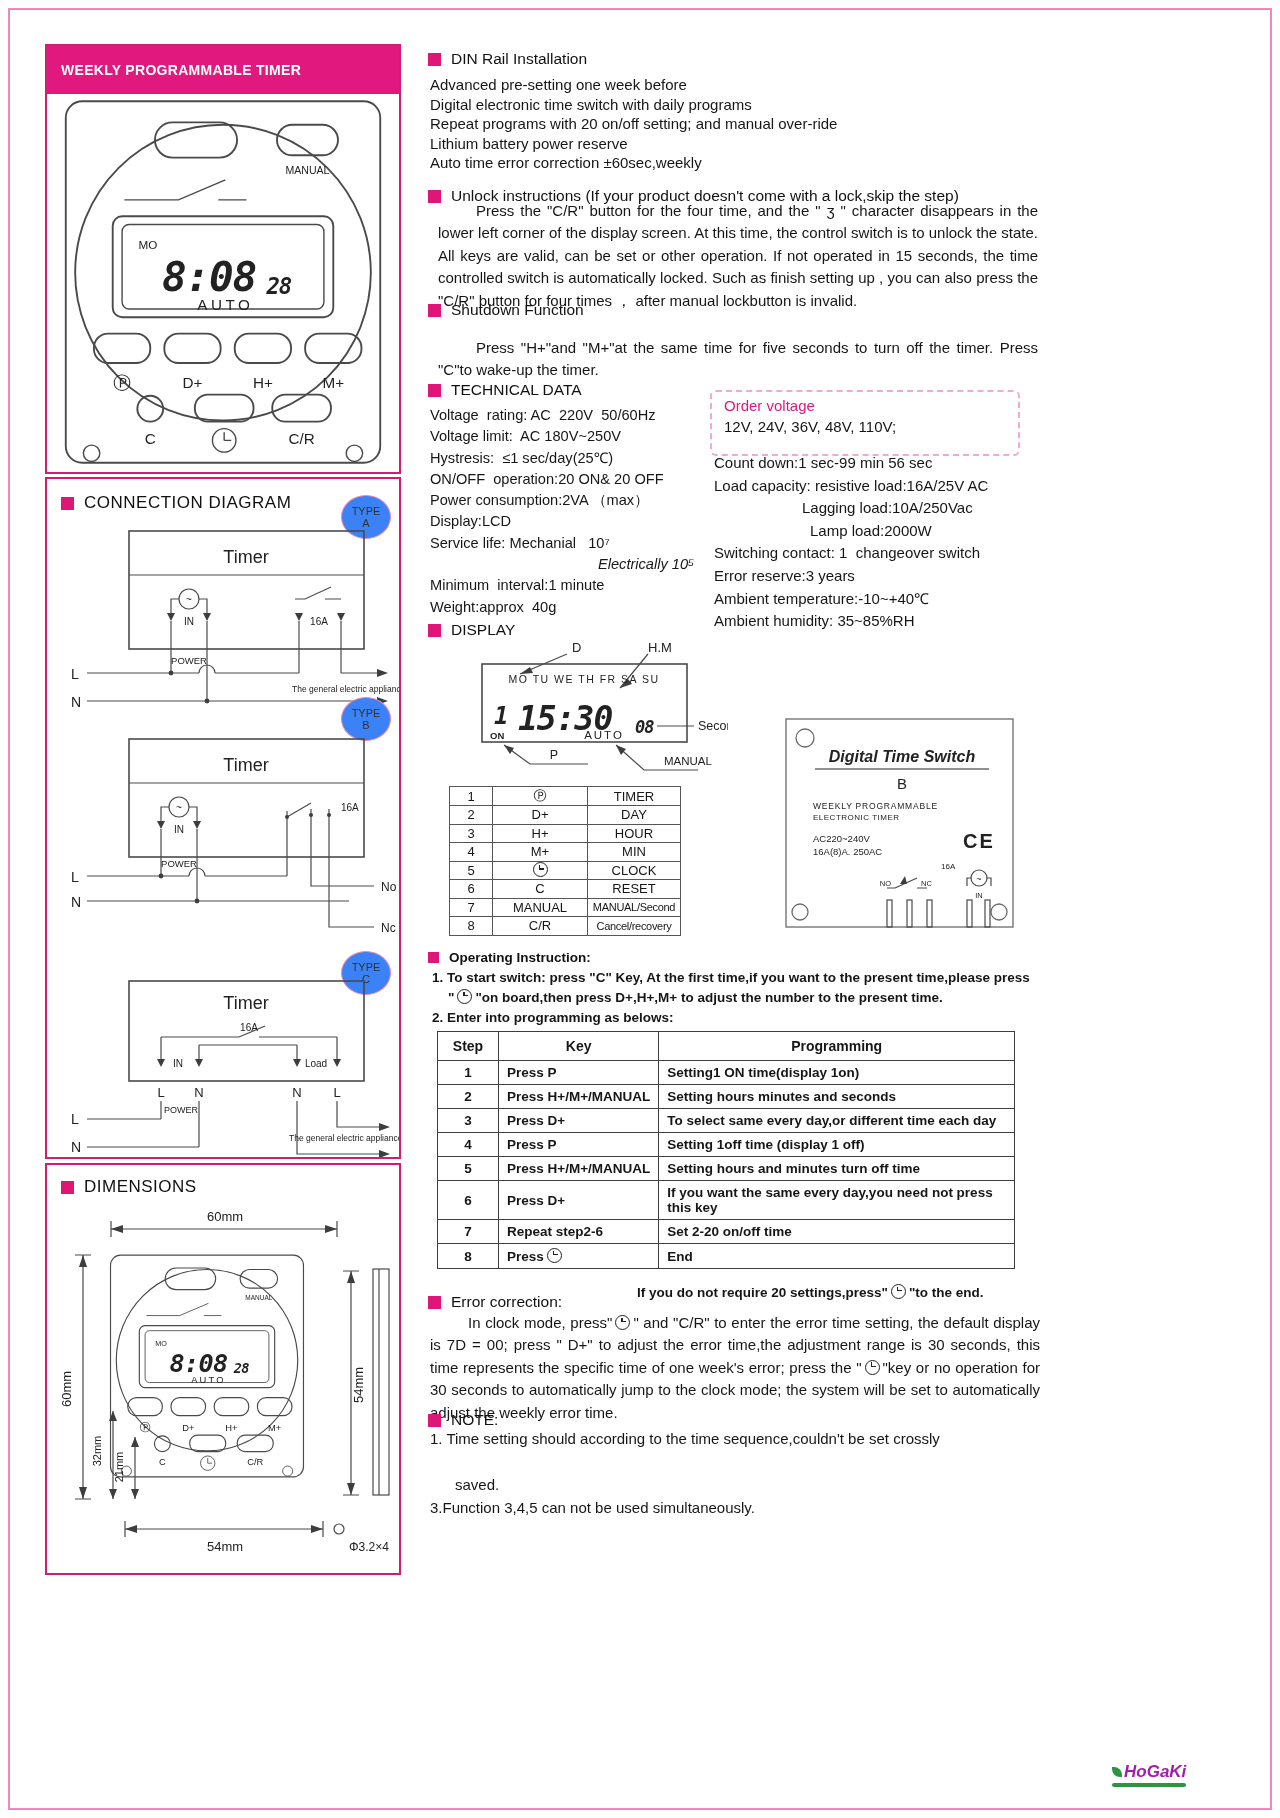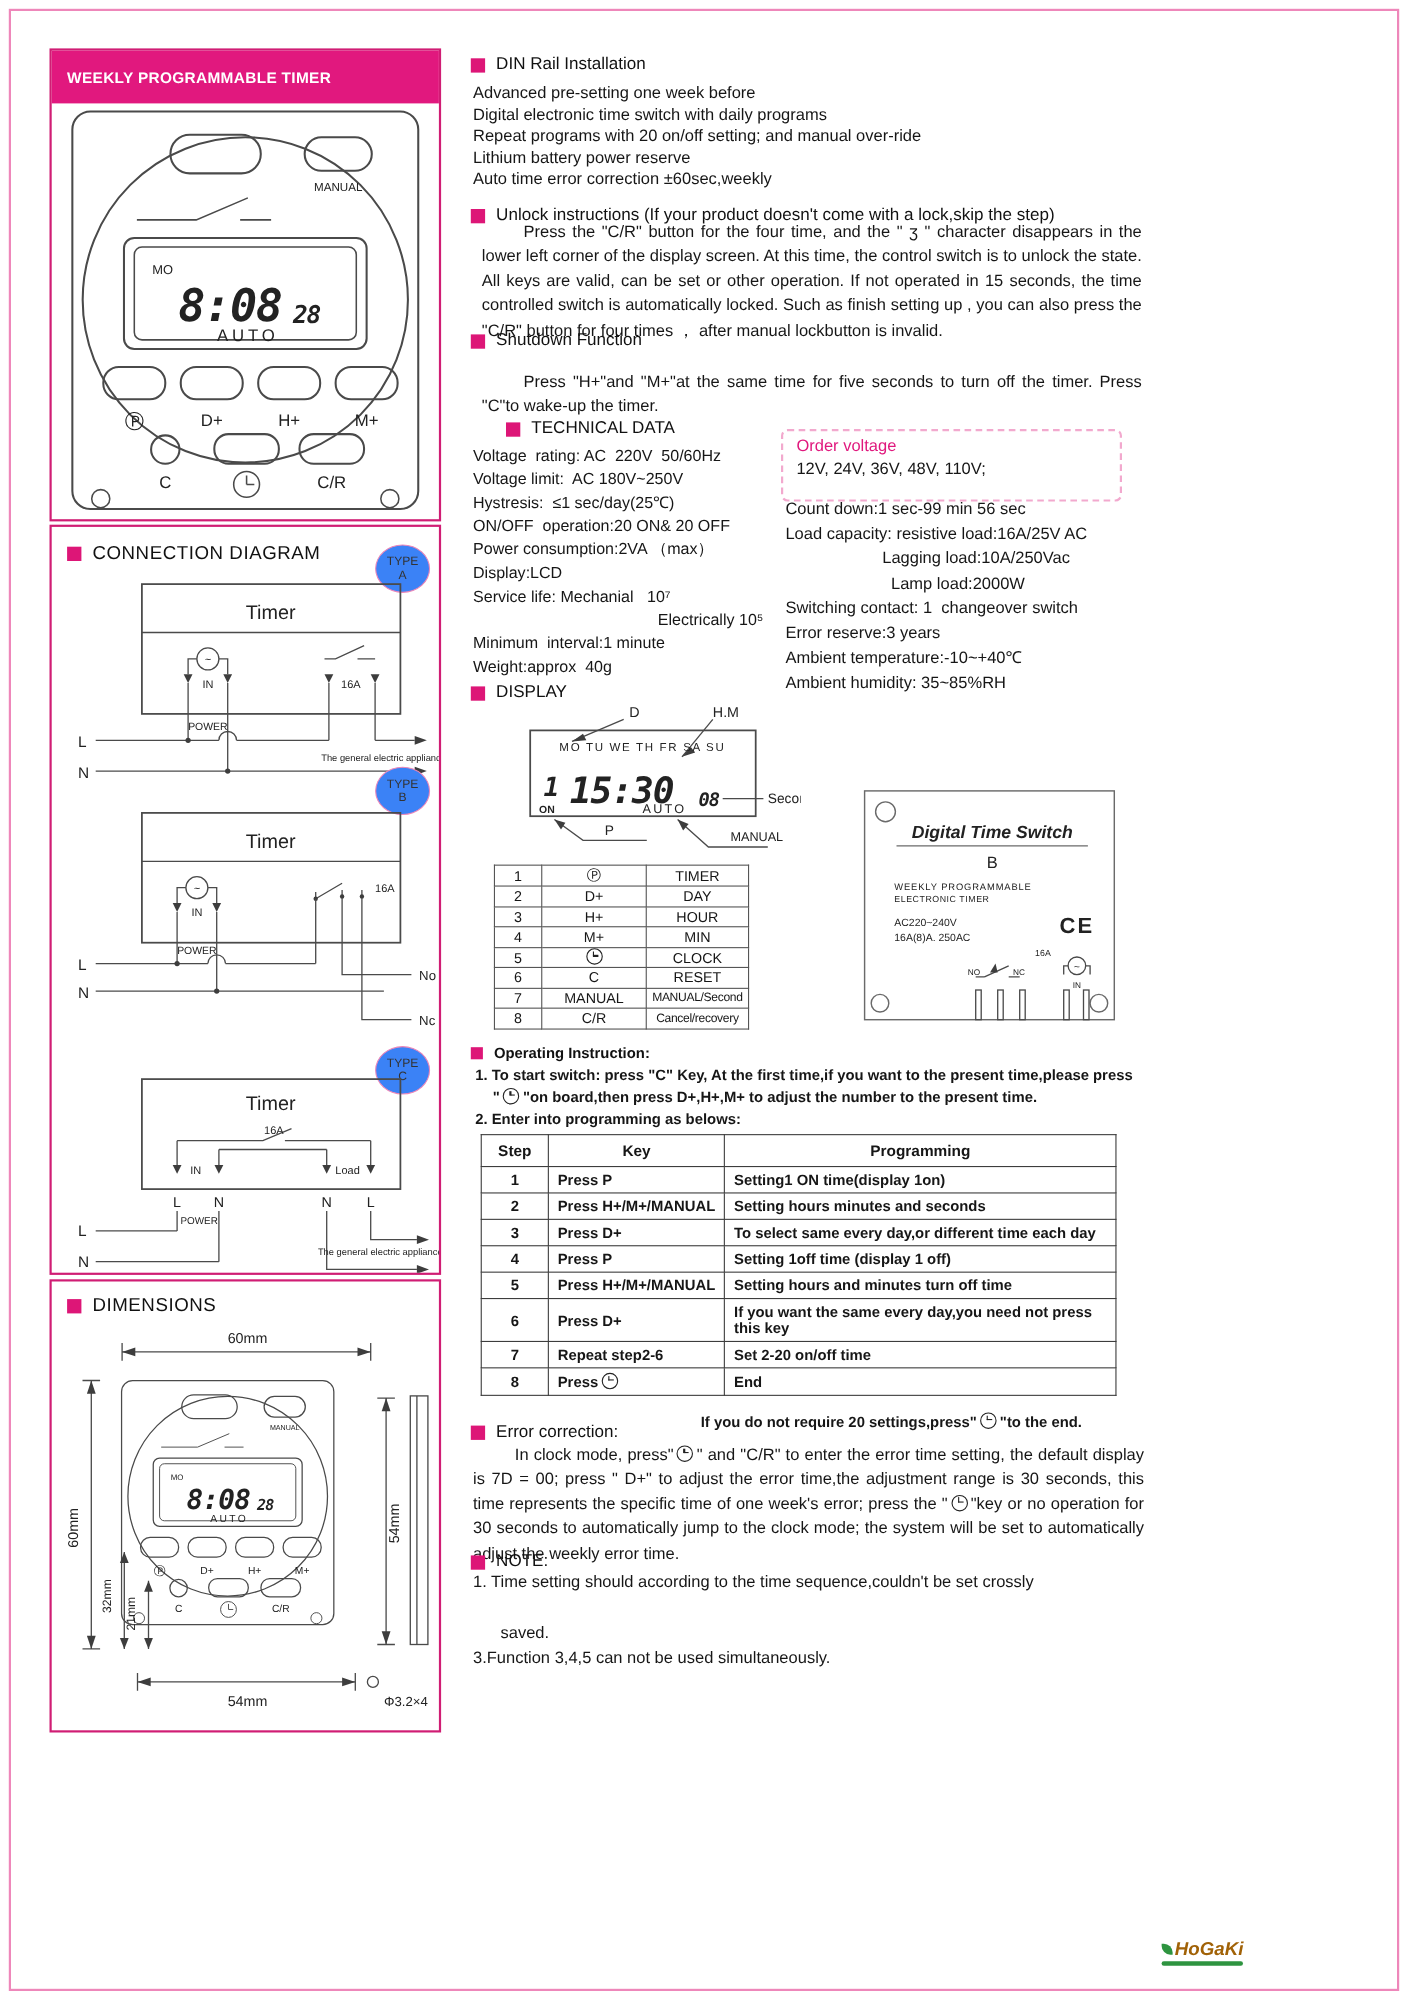--- a/index.html
+++ b/index.html
@@ -15,21 +15,21 @@
   .h.big{font-size:17px;letter-spacing:.5px;}
   
   .box{position:absolute;left:45px;width:356px;border:2px solid #d01d74;background:#fff;box-sizing:border-box;}
   .titlebar{height:48px;background:#e1187e;color:#fff;font-weight:bold;font-size:14px;
             display:flex;align-items:center;padding-left:14px;letter-spacing:.3px;}
   
   .lines div{font-size:15px;line-height:19.6px;}
   .para{font-size:15px;line-height:22.4px;text-align:justify;}
   .ind{text-indent:38px;}
   .specs div{font-size:14.6px;line-height:21.3px;white-space:pre;}
-  .specs .ind2{padding-left:168px;}
+  .specs .ind2{padding-left:168px;font-style:italic;}
   .rspecs div{font-size:15px;line-height:22.6px;white-space:pre;}
   .rspecs .i1{padding-left:88px;}
   .rspecs .i2{padding-left:96px;}
   .orderbox{position:absolute;left:710px;top:390px;width:282px;height:52px;
             border:2px dashed #f2a9ce;border-radius:6px;padding:5px 12px;box-sizing:content-box;}
   .orderbox .ot{color:#e0187d;font-size:15px;margin-bottom:4px;}
   .orderbox .ov{font-size:15px;}
   
   table{border-collapse:collapse;}
   .keys-tbl td{border:1.4px solid #555;text-align:center;font-size:13px;height:17.5px;padding:0 3px;}
@@ -51,21 +51,21 @@
   .ln{fill:none;stroke:#4a4a4a;stroke-width:1.6;}
   .ln1{fill:none;stroke:#4a4a4a;stroke-width:1.2;}
   .ln2{fill:none;stroke:#6a6a6a;stroke-width:1.3;}
   .fil{fill:#3d3d3d;stroke:none;}
   text{font-family:"Liberation Sans",sans-serif;fill:#222;}
   .seg{font-family:"DejaVu Sans Mono",monospace;font-weight:bold;font-style:italic;letter-spacing:-1px;}
   .pt{font-style:italic;font-weight:bold;}
   .type-badge{position:absolute;width:48px;height:42px;border:1.6px solid #ec86b8;border-radius:50%;
       display:flex;flex-direction:column;align-items:center;justify-content:center;
       font-size:11px;line-height:12px;color:#333;background:#3b82f6;}
-  .wm{position:absolute;left:1056px;top:1762px;color:#a16207;font-weight:bold;font-style:italic;
+  .wm{position:absolute;left:1112px;top:1762px;color:#a21caf;font-weight:bold;font-style:italic;
       font-size:17px;text-shadow:0 0 2px #fff;}
   .wm .leaf{display:inline-block;width:10px;height:10px;background:#2e9440;border-radius:0 80% 0 80%;margin-right:2px;}
   .wm .bar{height:4px;background:#2e9440;margin-top:1px;border-radius:2px;}
 </style>
 </head>
 <body>
 
 <div id="page">
   <div class="frame"></div>
 
@@ -279,21 +279,21 @@
     <span>Unlock instructions (If your product doesn't come with a lock,skip the step)</span>
   </div>
   <div class="abs para ind" style="left:438px;top:200px;width:600px;">Press the "C/R" button for  the four  time, and the " ʒ " character disappears  in the lower left corner of the display  screen. At this time, the control switch is to unlock the state. All keys are valid, can be set or other operation. If not operated  in 15  seconds, the  time controlled switch is automatically locked. Such as finish setting up , you can also press the "C/R" button for four times ，  after manual  lockbutton is invalid.</div>
 
   <div class="h" style="left:428px;top:301px;">
     <span class="bullet"></span>
     <span>Shutdown Function</span>
   </div>
   <div class="abs para ind" style="left:438px;top:337px;width:600px;">Press "H+"and "M+"at the same time for five seconds to turn off the timer.  Press "C"to wake-up the timer.</div>
 
-  <div class="h" style="left:428px;top:381px;margin-left:32px;">
+  <div class="h" style="left:428px;top:381px;">
     <span class="bullet"></span>
     <span>TECHNICAL DATA</span>
   </div>
   <div class="abs specs" style="left:430px;top:405px;">
     <div>Voltage  rating: AC  220V  50/60Hz</div>
     <div>Voltage limit:  AC 180V~250V</div>
     <div>Hystresis:  ≤1 sec/day(25℃)</div>
     <div>ON/OFF  operation:20 ON&amp; 20 OFF</div>
     <div>Power consumption:2VA （max）</div>
     <div>Display:LCD</div>

